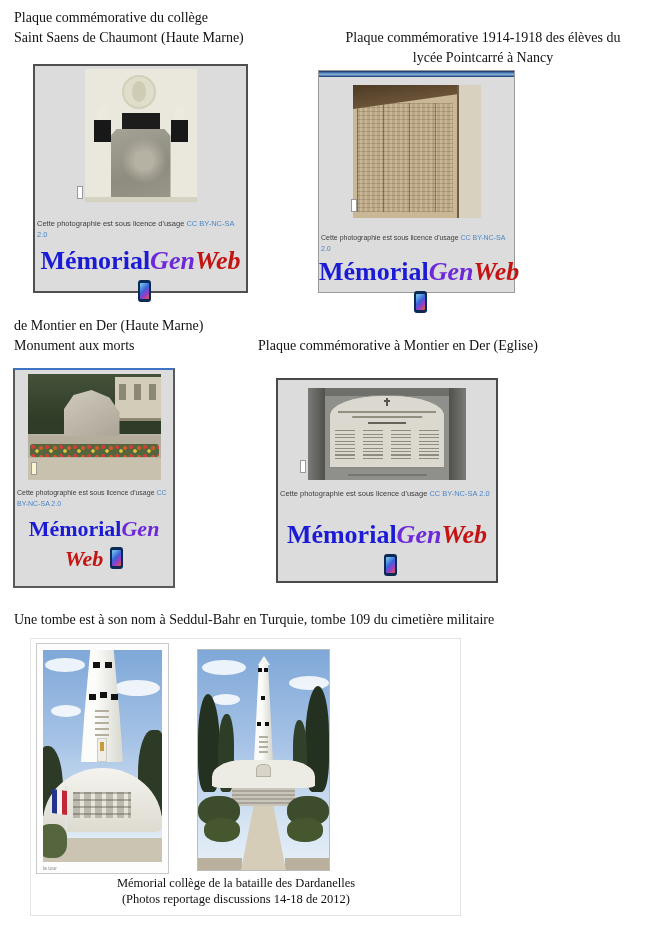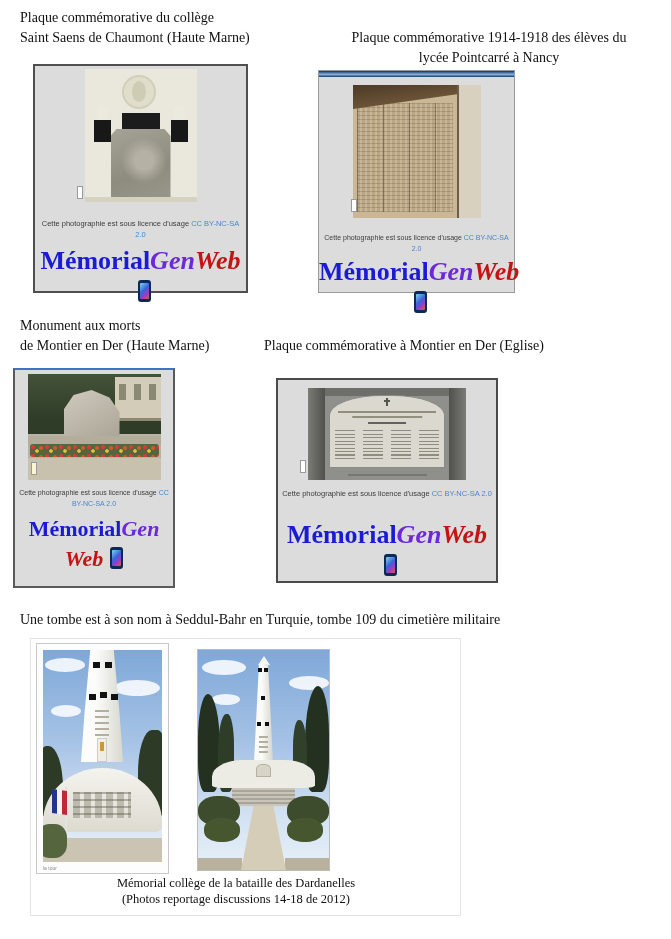--- a/index.html
+++ b/index.html
@@ -1,31 +1,31 @@
 <!DOCTYPE html>
 <html><head>
 <meta charset="utf-8">
 <style>
   * { box-sizing: border-box; margin: 0; padding: 0; }
   body { background:#fff; font-family:"Liberation Serif", serif; }
   .page { position:relative; width:671px; height:939px; background:#ffffff; overflow:hidden; }
 
   
-  .cap { position:absolute; font-size:14px; line-height:20px; color:#111;margin-left:6px; }
+  .cap { position:absolute; font-size:14px; line-height:20px; color:#111; }
   .cap2 { text-align:center; }
 
   
   .card { position:absolute; background:#dcdcdc; }
   .card1 { left:33px; top:64px; width:215px; height:229px; border:2px solid #4f4f4f; }
   .card2 { left:318px; top:70px; width:197px; height:223px; border:1px solid #9a9a9a; }
   .card3 { left:13px; top:368px; width:162px; height:220px; border:2px solid #5a5a5a; border-top:2px solid #3f74c4; }
   .card4 { left:276px; top:378px; width:222px; height:205px; border:2px solid #4a4a4a; }
   .bluebar { width:100%; height:6px; background:linear-gradient(180deg,#0f2f5e 0%,#5b8fc8 40%,#8db4dd 55%,#123a6e 100%); }
 
-  .license { position:absolute; left:2px; right:2px; text-align:center; font-family:"Liberation Sans",sans-serif; color:#3c3c3c; line-height:1.5; }
+  .license { position:absolute; left:2px; right:2px; text-align:left; font-family:"Liberation Sans",sans-serif; color:#3c3c3c; line-height:1.5; }
   .card1 .license { top:152px; font-size:7.5px; }
   .card2 .license { top:162px; font-size:7px; }
   .card3 .license { top:118px; font-size:7px; }
   .card4 .license { top:108px; font-size:7.5px; }
   .lic-link { color:#4a86c8; text-decoration:none; cursor:pointer; }
 
   .mglogo { position:absolute; left:0; right:0; text-align:center; font-family:"Liberation Serif",serif; font-weight:bold; font-size:26px; cursor:pointer; }
   .card1 .mglogo { top:180px; }
   .card2 .mglogo { top:186px; }
   .card3 .mglogo { top:144px; font-size:22px; line-height:30px; }
@@ -186,22 +186,22 @@
     <div class="badge" style="left:32px; top:128px;"></div>
     <div class="license">
       <span>Cette photographie est sous licence d'usage </span><a class="lic-link">CC BY-NC-SA 2.0</a>
     </div>
     <div class="mglogo">
       <span class="lg-m">Mémorial</span><span class="lg-g">Gen</span><span class="lg-w">Web</span><span class="phone"></span>
     </div>
   </div>
 
   <div class="cap" style="left:14px; top:316px;">
+    <div>de Montier en Der (Haute Marne)</div>
     <div>Monument aux morts</div>
-    <div>de Montier en Der (Haute Marne)</div>
   </div>
   <div class="cap" style="left:258px; top:336px;">
     <div>Plaque commémorative à Montier en Der (Eglise)</div>
   </div>
 
   <div class="card card3">
     <div class="photo photo3">
       <div class="abs p3-trees"></div>
       <div class="abs p3-building"></div>
       <div class="abs p3-windows"></div>

